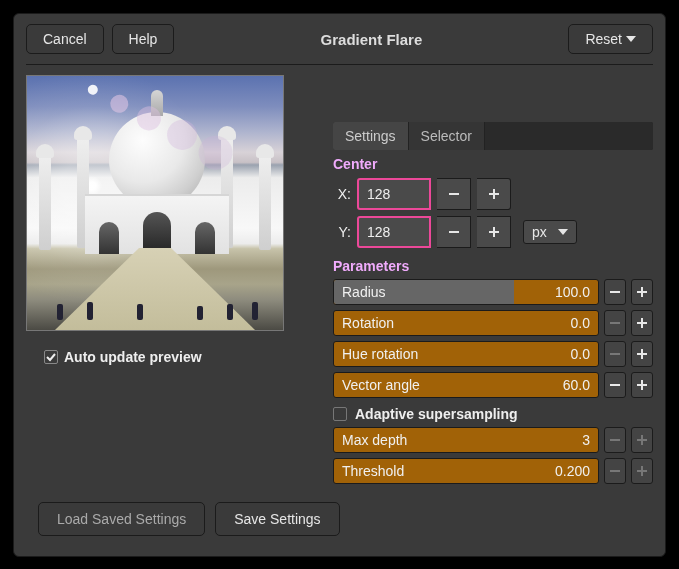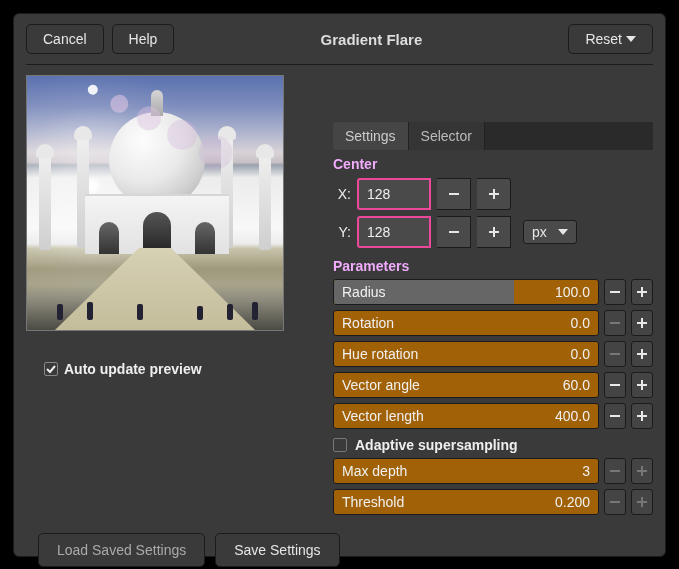--- a/index.html
+++ b/index.html
@@ -82,21 +82,21 @@
     transform: rotate(28deg); transform-origin: left center;
     pointer-events: none;
   }
   .ft { position: absolute; border-radius: 50%; }
   .ft1 { left: 0;   top: 12px; width: 10px; height: 10px; background: rgba(255,255,255,0.9); }
   .ft2 { left: 26px; top: 8px;  width: 18px; height: 18px; background: rgba(230,200,230,0.55); }
   .ft3 { left: 56px; top: 4px;  width: 24px; height: 24px; background: rgba(220,190,225,0.45); }
   .ft4 { left: 90px; top: 0;    width: 30px; height: 30px; background: rgba(210,180,220,0.35); }
   .ft5 { left: 126px;top: -2px; width: 34px; height: 34px; background: rgba(205,175,215,0.28); }
 
-  .check-row { display: flex; align-items: center; gap: 6px; margin: 30px 0 0 18px; font-weight: bold; color: #eee; }
+  .check-row { display: flex; align-items: center; gap: 6px; margin: 18px 0 0 18px; font-weight: bold; color: #eee; }
   .check {
     width: 14px; height: 14px; border: 1px solid #888; border-radius: 2px; background: #3a3a3a;
     display: inline-flex; align-items: center; justify-content: center; font-size: 11px; line-height: 1;
   }
   .check.empty { border-color: #777; }
   .right { flex: 1; margin-top: 47px; }
   .tabs { display: flex; background: #2a2a2a; border-radius: 2px; overflow: hidden; }
   .tab { padding: 6px 12px; color: #ccc; background: #454545; border-right: 1px solid #222; cursor: pointer; }
   .tab.inactive { background: #353535; color: #bbb; }
   .tabs .filler { flex: 1; background: #2a2a2a; }
@@ -312,38 +312,20 @@
             </svg>
           </div>
         <div class="pm">
             <svg width="12" height="12">
               <rect x="1" y="5" width="10" height="2"></rect>
               <rect x="5" y="1" width="2" height="10"></rect>
             </svg>
           </div>
       </div>
 
-      <div class="param-row">
-        <div class="slider">
-          <div class="fill" style="width:0%"></div>
-          <span class="name">Vector length</span>
-          <span class="val">400.0</span>
-        </div>
-        <div class="pm">
-            <svg width="12" height="12">
-              <rect x="1" y="5" width="10" height="2"></rect>
-            </svg>
-          </div>
-        <div class="pm">
-            <svg width="12" height="12">
-              <rect x="1" y="5" width="10" height="2"></rect>
-              <rect x="5" y="1" width="2" height="10"></rect>
-            </svg>
-          </div>
-      </div>
 
       <div class="adapt-row">
         <span class="check empty"></span>
         <span>Adaptive supersampling</span>
       </div>
 
       <div class="param-row">
         <div class="slider">
           <div class="fill" style="width:0%"></div>
           <span class="name">Max depth</span>

